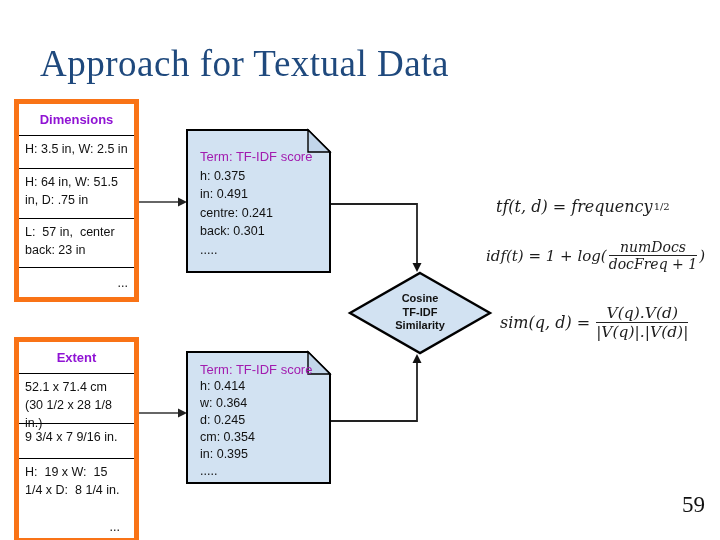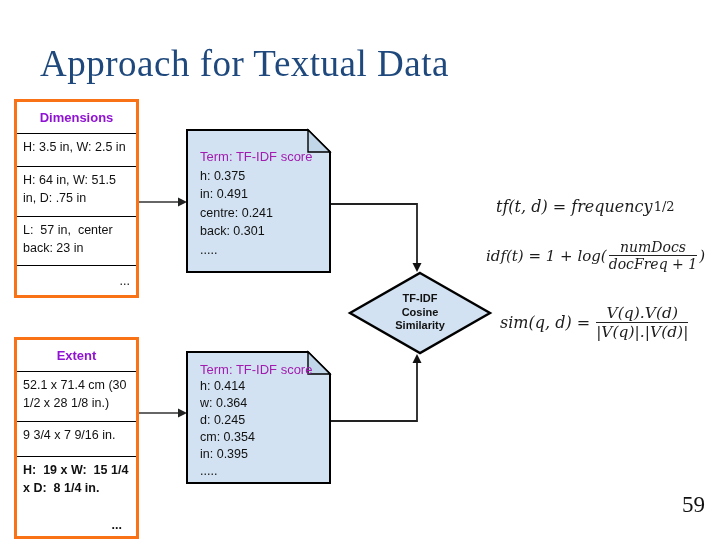--- a/index.html
+++ b/index.html
@@ -18,21 +18,21 @@
     font-family:"Liberation Serif", serif;
     font-size:37px;
     color:#1F497D;
     letter-spacing:0.5px;
     white-space:nowrap;
   }
 
   
   .dtable {
     width:125px;
-    border:3px solid #f97316;
+    border:5px solid #f97316;
     background:#fff;
     font-size:12.5px;
     color:#111;
     box-sizing:border-box;
   }
   .dtable .cell {
     box-sizing:border-box;
     padding:4px 6px 2px 6px;
     border-top:1px solid #000;
     line-height:1.45;
@@ -69,21 +69,21 @@
   .formula {
     font-family:"DejaVu Serif", serif;
     font-style:italic;
     color:#1c1c1c;
     display:flex;
     align-items:center;
   }
   .frac { display:inline-flex; flex-direction:column; text-align:center; margin:0 2px; }
   .frac .den { border-top:1.3px solid #222; }
   #formula-tf  { left:496px; top:197px; font-size:16px; }
-  #formula-tf sup { font-size:13px; font-style:normal; margin-left:1px; }
+  #formula-tf sup { font-size:10px; font-style:normal; margin-left:1px; }
   #formula-idf { left:486px; top:239px; font-size:15px; }
   #formula-idf .frac { font-size:14px; }
   #formula-sim { left:500px; top:304px; font-size:16px; }
   #formula-sim .frac { font-size:15.5px; }
 
   
   #page-number {
     left:682px; top:492px;
     font-family:"Liberation Serif", serif;
     font-size:23px;
@@ -137,21 +137,21 @@
   <div class="cell" style="height:33px;">H: 3.5 in, W: 2.5 in</div>
   <div class="cell" style="height:50px;">H: 64 in, W: 51.5 in, D: .75 in</div>
   <div class="cell" style="height:49px;">L:  57 in,  center back: 23 in</div>
   <div class="cell dots" style="height:30px; display:flex; align-items:center; justify-content:flex-end;">...</div>
 </div>
 
 <div class="dtable abs" style="left:14px; top:317px;margin-top:20px;">
   <div class="cell hdr" style="height:31px;">Extent</div>
   <div class="cell" style="height:50px;">52.1 x 71.4 cm (30 1/2 x 28 1/8 in.)</div>
   <div class="cell" style="height:35px;">9 3/4 x 7 9/16 in.</div>
-  <div class="cell flexv" style="height:80px;font-weight:bold;">
+  <div class="cell flexv" style="height:80px;">
     <span>H:  19 x W:  15 1/4 x D:  8 1/4 in.</span>
     <span class="dots">...</span>
   </div>
 </div>
 
 <div id="doc1-text" class="doc-text abs" style="left:200px; top:148px;">
   <div class="doc-title">Term: TF-IDF score</div>
   <div>h: 0.375</div>
   <div>in: 0.491</div>
   <div>centre: 0.241</div>
@@ -163,22 +163,22 @@
   <div class="doc-title">Term: TF-IDF score</div>
   <div>h: 0.414</div>
   <div>w: 0.364</div>
   <div>d: 0.245</div>
   <div>cm: 0.354</div>
   <div>in: 0.395</div>
   <div>.....</div>
 </div>
 
 <div id="diamond-label" class="abs">
+  <div>Cosine</div>
   <div>TF-IDF</div>
-  <div>Cosine</div>
   <div>Similarity</div>
 </div>
 
 <div id="formula-tf" class="formula abs">
   <span>tf(t, d) = frequency</span>
     <sup>1/2</sup>
 </div>
 
 <div id="formula-idf" class="formula abs">
   <span>idf(t) = 1 + log(</span>

